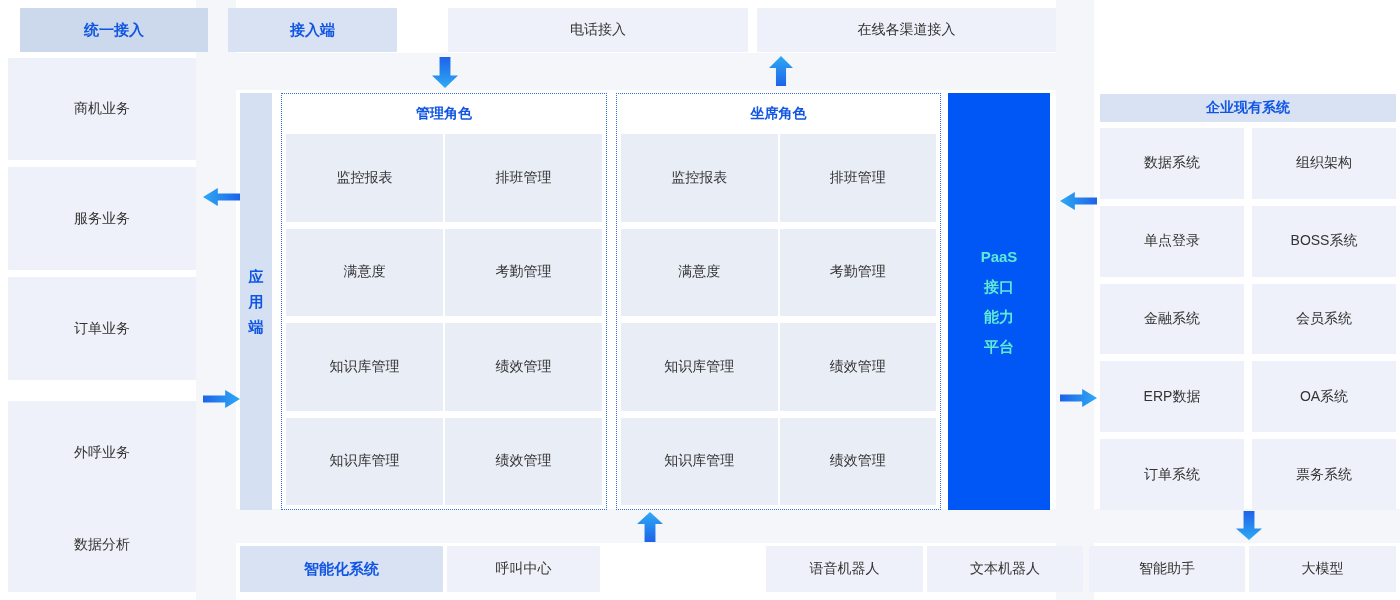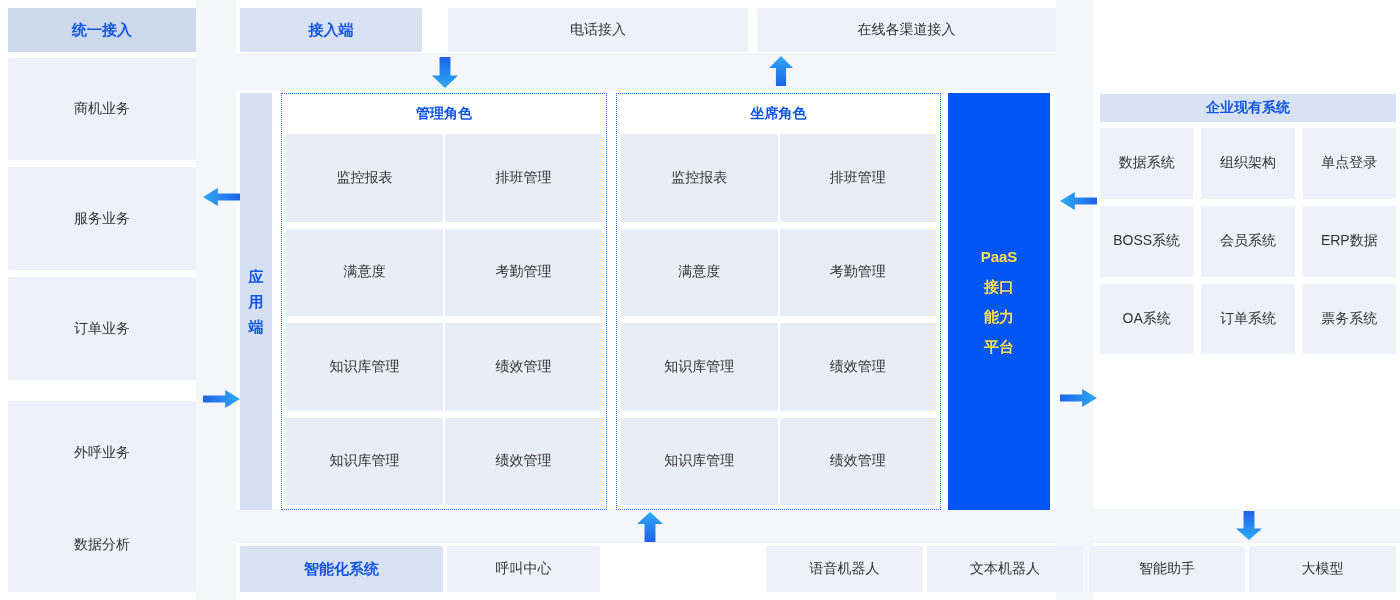--- a/index.html
+++ b/index.html
@@ -28,23 +28,23 @@
   .app-strip{position:absolute;background:var(--strip_bg);display:flex;align-items:center;justify-content:center;}
   .app-strip span{width:16px;line-height:25px;text-align:center;word-break:break-all;
        font-weight:bold;color:var(--header_text);font-size:15px;}
   .role-box{position:absolute;border:1px dotted var(--dotted_border);background:#ffffff;}
   .role-title{height:40px;display:flex;align-items:center;justify-content:center;
        color:var(--header_text);font-weight:bold;font-size:14px;font-family:Liberation Serif, serif;}
   .role-grid{display:grid;grid-template-columns:1fr 1fr;gap:7px 2px;padding:0 4px 4px;
        height:calc(100% - 40px);}
   .role-cell{background:var(--cell_bg);color:var(--text_dark);font-size:14px;
        display:flex;align-items:center;justify-content:center;}
-  .paas{position:absolute;background:var(--paas_bg);color:#fde047;display:flex;flex-direction:column;
+  .paas{position:absolute;background:var(--paas_bg);color:#5eead4;display:flex;flex-direction:column;
        align-items:center;justify-content:center;font-weight:bold;font-size:15px;line-height:30px;}
-  .ent-grid{position:absolute;display:grid;grid-template-columns:1fr 1fr 1fr;
+  .ent-grid{position:absolute;display:grid;grid-template-columns:1fr 1fr;
        grid-template-rows:repeat(5,1fr);gap:7px 8px;}
   .ent-cell{background:var(--block_bg);color:var(--text_dark);font-size:14px;
        display:flex;align-items:center;justify-content:center;}
   .arrow{position:absolute;}
   .arrow-left {background:linear-gradient(90deg,var(--arrow_tip),var(--arrow_tail));
        clip-path:polygon(0% 50%,40% 0%,40% 30%,100% 30%,100% 70%,40% 70%,40% 100%);}
   .arrow-right{background:linear-gradient(90deg,var(--arrow_tail),var(--arrow_tip));
        clip-path:polygon(100% 50%,60% 0%,60% 30%,0% 30%,0% 70%,60% 70%,60% 100%);}
   .arrow-up   {background:linear-gradient(180deg,var(--arrow_tip),var(--arrow_tail));
        clip-path:polygon(50% 0%,100% 40%,71% 40%,71% 100%,29% 100%,29% 40%,0% 40%);}
@@ -54,28 +54,28 @@
 </head>
 <body>
 
 <div class="canvas">
 
   <div class="band" style="left:196px;top:0;width:40px;height:600px"></div>
   <div class="band" style="left:1056px;top:0;width:38px;height:600px"></div>
   <div class="band" style="left:236px;top:53px;width:858px;height:37px"></div>
   <div class="band" style="left:236px;top:509px;width:1164px;height:34px"></div>
 
-  <div class="hdr" style="left:8px;top:8px;width:188px;height:44px">统一接入</div>
+  <div class="hdr" style="left:20px;top:8px;width:188px;height:44px">统一接入</div>
   <div class="blk" style="left:8px;top:58px;width:188px;height:102px">商机业务</div>
   <div class="blk" style="left:8px;top:167px;width:188px;height:103px">服务业务</div>
   <div class="blk" style="left:8px;top:277px;width:188px;height:103px">订单业务</div>
   <div class="blk" style="left:8px;top:401px;width:188px;height:103px">外呼业务</div>
   <div class="blk" style="left:8px;top:497px;width:188px;height:95px">数据分析</div>
 
-  <div class="hdr subhdr" style="left:240px;top:8px;width:182px;height:44px">接入端</div>
+  <div class="hdr subhdr" style="left:228px;top:8px;width:169px;height:44px">接入端</div>
   <div class="blk" style="left:448px;top:8px;width:300px;height:44px">电话接入</div>
   <div class="blk" style="left:757px;top:8px;width:299px;height:44px">在线各渠道接入</div>
 
   <div class="app-strip" style="left:240px;top:93px;width:32px;height:417px">
     <span>应用端</span>
   </div>
 
   <div class="role-box" style="left:281px;top:93px;width:326px;height:417px">
     <div class="role-title">管理角色</div>
     <div class="role-grid">
@@ -110,20 +110,21 @@
     <span>能力</span>
     <span>平台</span>
   </div>
 
   <div class="hdr subhdr" style="left:1100px;top:94px;width:296px;height:28px;font-size:14px">企业现有系统</div>
   <div class="ent-grid" style="left:1100px;top:128px;width:296px;height:382px">
     <div class="ent-cell">数据系统</div>
     <div class="ent-cell">组织架构</div>
     <div class="ent-cell">单点登录</div>
     <div class="ent-cell">BOSS系统</div>
+    <div class="ent-cell">金融系统</div>
     <div class="ent-cell">会员系统</div>
     <div class="ent-cell">ERP数据</div>
     <div class="ent-cell">OA系统</div>
     <div class="ent-cell">订单系统</div>
     <div class="ent-cell">票务系统</div>
   </div>
 
   <div class="hdr subhdr" style="left:240px;top:546px;width:203px;height:46px">智能化系统</div>
   <div class="blk" style="left:447px;top:546px;width:153px;height:46px">呼叫中心</div>
   <div class="blk" style="left:766px;top:546px;width:157px;height:46px">语音机器人</div>

